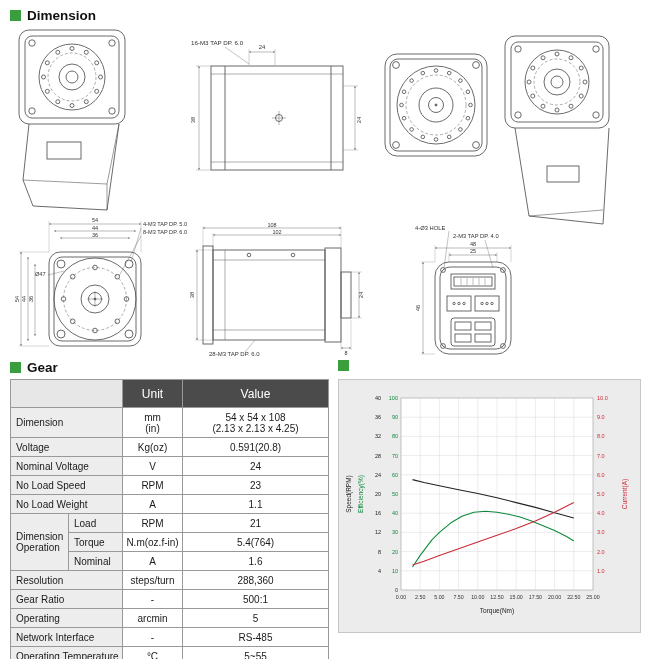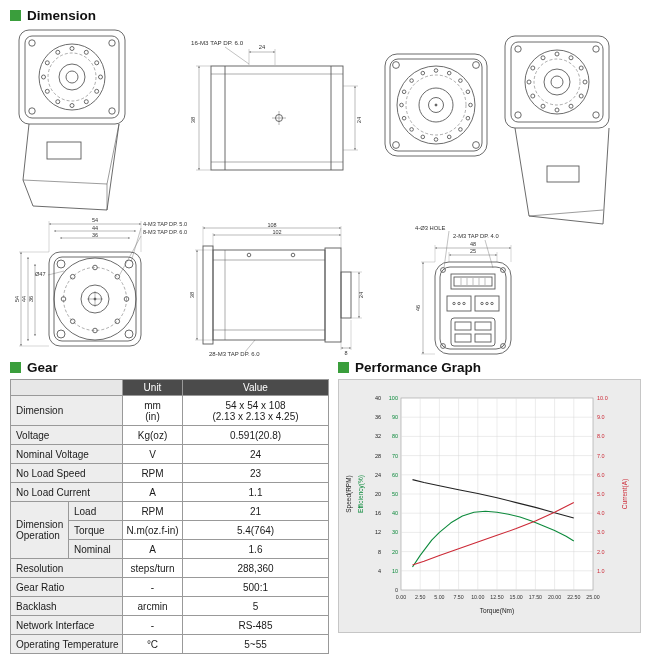--- a/index.html
+++ b/index.html
@@ -9,40 +9,39 @@
   .bullet{width:11px;height:11px;background:var(--accent,#3a9e3c);display:inline-block}
   .sec-title{font-size:13.5px;font-weight:bold;color:#111}
   #hdr-dimension{left:10px;top:8px}
   #hdr-data{left:10px;top:360px}
   #hdr-perf{left:338px;top:360px}
   .dwg{position:absolute;left:5px;top:24px}
   .dwg text{font-family:"Liberation Sans",sans-serif}
   .spec-table{position:absolute;left:10px;top:379px;border-collapse:collapse;font-size:10px;color:#1a1a1a;table-layout:fixed}
   .spec-table td{border:1px solid #999;text-align:center;white-space:pre-line;padding:1px 2px;height:19px;overflow:hidden}
   .spec-table td.lab{background:var(--labelbg,#ededed);text-align:left;padding-left:5px}
-  .spec-table tr.head td{background:var(--headbg,#4b4b4b);color:#fff;height:16px;font-size:10px}
+  .spec-table tr.head td{background:var(--headbg,#4b4b4b);color:#fff;height:28px;font-size:12px}
   .spec-table tr.head td.blank{background:#e7e7e7}
   .spec-table td.tall{height:30px}
   .chart-panel{position:absolute;left:338px;top:379px;width:303px;height:254px;background:#ececec;border:1px solid #c6c6c6;padding:6px 0 0 4px}
   .chart-panel svg{display:block}
 </style>
 </head>
 <body>
 
 <div class="sec-header" id="hdr-dimension">
   <span class="bullet"></span>
   <span class="sec-title">Dimension</span>
 </div>
 <div class="sec-header" id="hdr-data">
   <span class="bullet"></span>
   <span class="sec-title">Gear</span>
 </div>
 <div class="sec-header" id="hdr-perf">
   <span class="bullet"></span>
-  <span class="sec-title">Performance Graph</span>
 </div>
 
 <svg class="dwg" width="640" height="334" viewBox="0 0 640 334">
   <defs>
     <marker id="ar" viewBox="0 0 8 8" refX="7" refY="4" markerWidth="5" markerHeight="5" orient="auto-start-reverse">
       <path d="M0,1 L7,4 L0,7 z" fill="#777"></path>
     </marker>
   </defs>
 
   <g stroke="#5a5a5a" fill="none" stroke-width="0.9" transform="translate(14,6)">
@@ -321,21 +320,21 @@
       <td colspan="2" class="lab">Nominal Voltage</td>
       <td>V</td>
       <td>24</td>
     </tr>
     <tr>
       <td colspan="2" class="lab">No Load Speed</td>
       <td>RPM</td>
       <td>23</td>
     </tr>
     <tr>
-      <td colspan="2" class="lab">No Load Current</td>
+      <td colspan="2" class="lab">No Load Weight</td>
       <td>A</td>
       <td>1.1</td>
     </tr>
     <tr>
       <td rowspan="3" class="lab">Dimension
 Operation</td>
       <td class="lab">Load</td>
       <td>RPM</td>
       <td>21</td>
     </tr>
@@ -353,21 +352,21 @@
       <td colspan="2" class="lab">Resolution</td>
       <td>steps/turn</td>
       <td>288,360</td>
     </tr>
     <tr>
       <td colspan="2" class="lab">Gear Ratio</td>
       <td>-</td>
       <td>500:1</td>
     </tr>
     <tr>
-      <td colspan="2" class="lab">Backlash</td>
+      <td colspan="2" class="lab">Operating</td>
       <td>arcmin</td>
       <td>5</td>
     </tr>
     <tr>
       <td colspan="2" class="lab">Network Interface</td>
       <td>-</td>
       <td>RS-485</td>
     </tr>
     <tr>
       <td colspan="2" class="lab">Operating Temperature</td>

